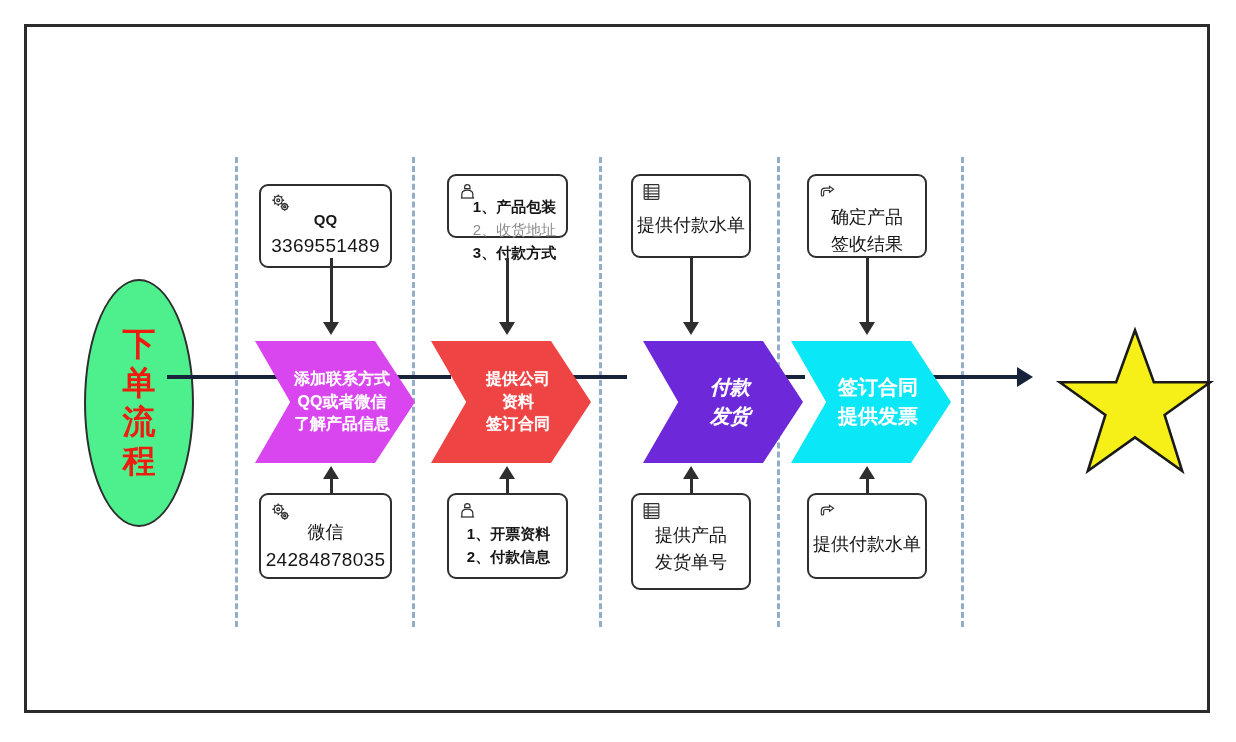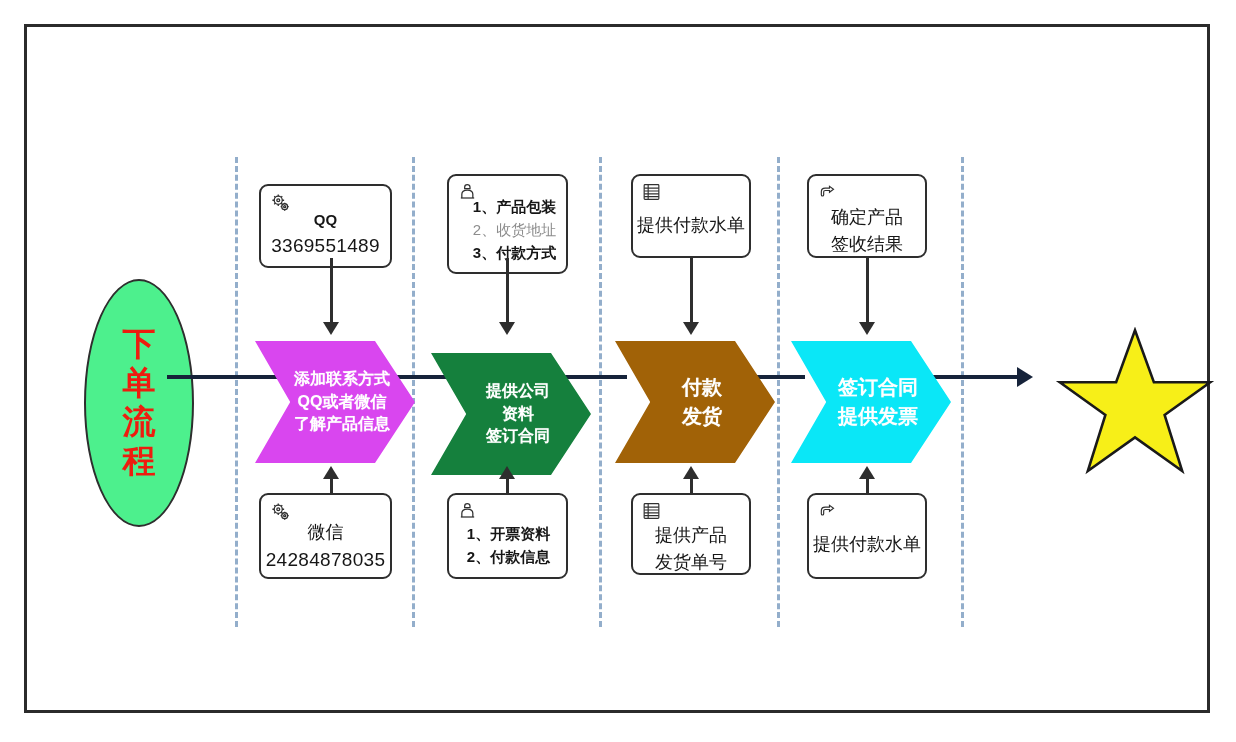--- a/index.html
+++ b/index.html
@@ -221,38 +221,38 @@
             <circle cx="16" cy="16" r="1.1"></circle>
           <path d="M16 11.6v1.4M16 19v1.4M11.6 16H13M19 16h1.4"></path>
         </svg>
       </div>
       <div class="note-body" style="top:24px;">
         <div class="nline lg">微信</div>
         <div class="nline num">24284878035</div>
       </div>
     </div>
 
-    <div class="note" style="left:420px;top:147px;width:121px;height:100px;">
+    <div class="note" style="left:420px;top:147px;width:121px;height:64px;">
       <div class="note-icon">
         <svg viewBox="0 0 24 24" width="22" height="20" fill="none" stroke="#303030" stroke-width="1.5">
           <path d="M8 6.2a3.2 3.2 0 1 1 6.4 0v1.6H8z"></path>
           <path d="M4.6 19.2v-4.4c0-3 2.6-5.2 6.6-5.2s6.6 2.2 6.6 5.2v4.4"></path>
           <path d="M3.4 19.2h16"></path>
         </svg>
       </div>
       <div class="note-body" style="top:20px;padding-left:14px;">
         <div class="nline b">1、产品包装</div>
         <div class="nline muted">2、收货地址</div>
         <div class="nline b">3、付款方式</div>
       </div>
     </div>
     <div class="v-conn" style="left:479px;top:231px;height:68px;"></div>
     <div class="arrow-head arrow-down" style="left:472px;top:295px;"></div>
 
-    <div class="chev" style="left:404px;background:#15803d;margin-top:12px;">
+    <div class="chev" style="left:404px;background:#ef4444;">
       <div class="chev-text"><span>提供公司</span><br><span>资料</span><br><span>签订合同</span></div>
     </div>
 
     <div class="arrow-head arrow-up" style="left:472px;top:439px;"></div>
     <div class="v-conn" style="left:479px;top:450px;height:28px;"></div>
     <div class="note" style="left:420px;top:466px;width:121px;height:86px;">
       <div class="note-icon">
         <svg viewBox="0 0 24 24" width="22" height="20" fill="none" stroke="#303030" stroke-width="1.5">
           <path d="M8 6.2a3.2 3.2 0 1 1 6.4 0v1.6H8z"></path>
           <path d="M4.6 19.2v-4.4c0-3 2.6-5.2 6.6-5.2s6.6 2.2 6.6 5.2v4.4"></path>
@@ -272,27 +272,27 @@
           <path d="M3.2 7.4h17.6M3.2 10.8h17.6M3.2 14.2h17.6M3.2 17.6h17.6M8 3.2v17.6"></path>
         </svg>
       </div>
       <div class="note-body" style="top:36px;">
         <div class="nline lg">提供付款水单</div>
       </div>
     </div>
     <div class="v-conn" style="left:663px;top:231px;height:68px;"></div>
     <div class="arrow-head arrow-down" style="left:656px;top:295px;"></div>
 
-    <div class="chev big" style="left:588px;background:#a16207;">
+    <div class="chev big" style="left:616px;background:#6d28d9;font-style:italic;">
       <div class="chev-text"><span>付款</span><br><span>发货</span></div>
     </div>
 
     <div class="arrow-head arrow-up" style="left:656px;top:439px;"></div>
     <div class="v-conn" style="left:663px;top:450px;height:28px;"></div>
-    <div class="note" style="left:604px;top:466px;width:120px;height:82px;">
+    <div class="note" style="left:604px;top:466px;width:120px;height:97px;">
       <div class="note-icon">
         <svg viewBox="0 0 24 24" width="21" height="20" fill="none" stroke="#303030" stroke-width="1.4">
           <rect x="3.2" y="3.2" width="17.6" height="17.6" rx="1"></rect>
           <path d="M3.2 7.4h17.6M3.2 10.8h17.6M3.2 14.2h17.6M3.2 17.6h17.6M8 3.2v17.6"></path>
         </svg>
       </div>
       <div class="note-body" style="top:27px;">
         <div class="nline lg">提供产品</div>
         <div class="nline lg">发货单号</div>
       </div>

